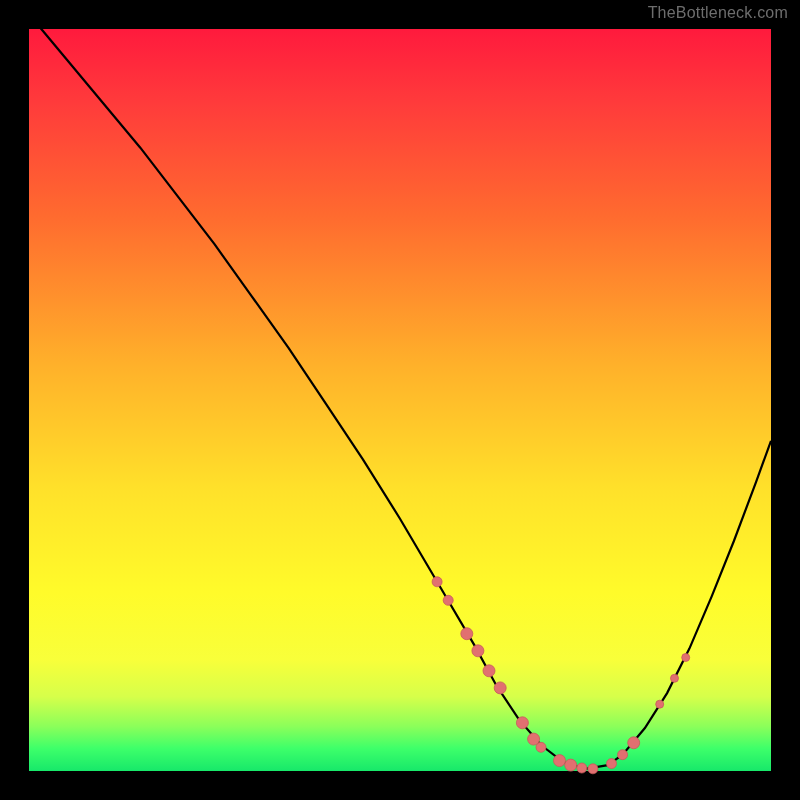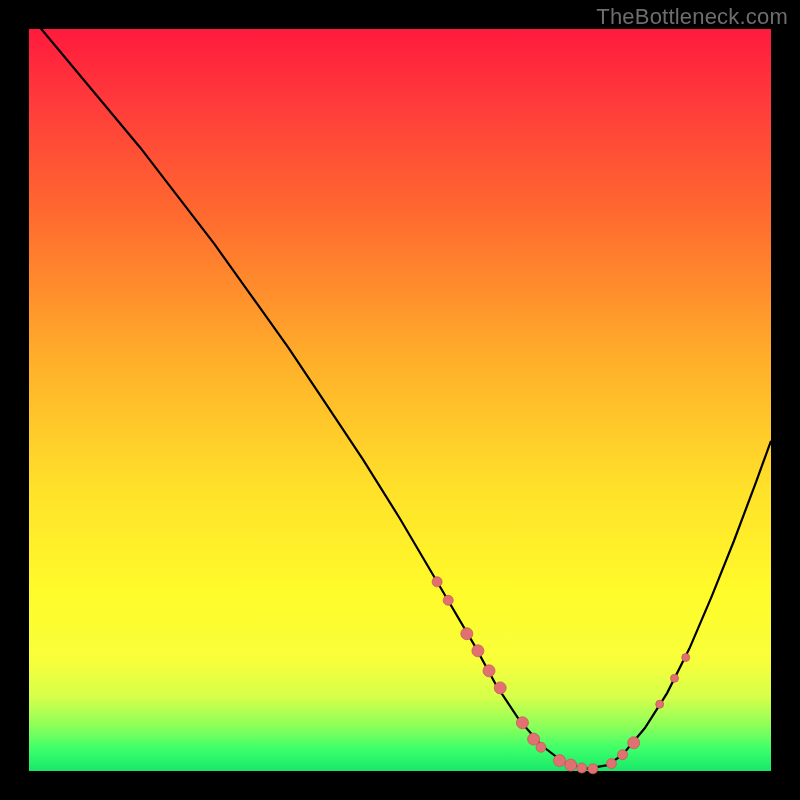--- a/index.html
+++ b/index.html
@@ -29,21 +29,21 @@
       #8bff5a 94%,
       #3dff6a 97%,
       #17e86a 100%
     );
   }
   .watermark {
     position: absolute;
     top: 4px;
     right: 12px;
     color: #6d6d6d;
-    font-size: 22px;
+    font-size: 16px;
     font-weight: 500;
     letter-spacing: 0.2px;
     user-select: none;
   }
   svg.plot {
     position: absolute;
     left: 29px;
     top: 29px;
     width: 742px;
     height: 742px;

